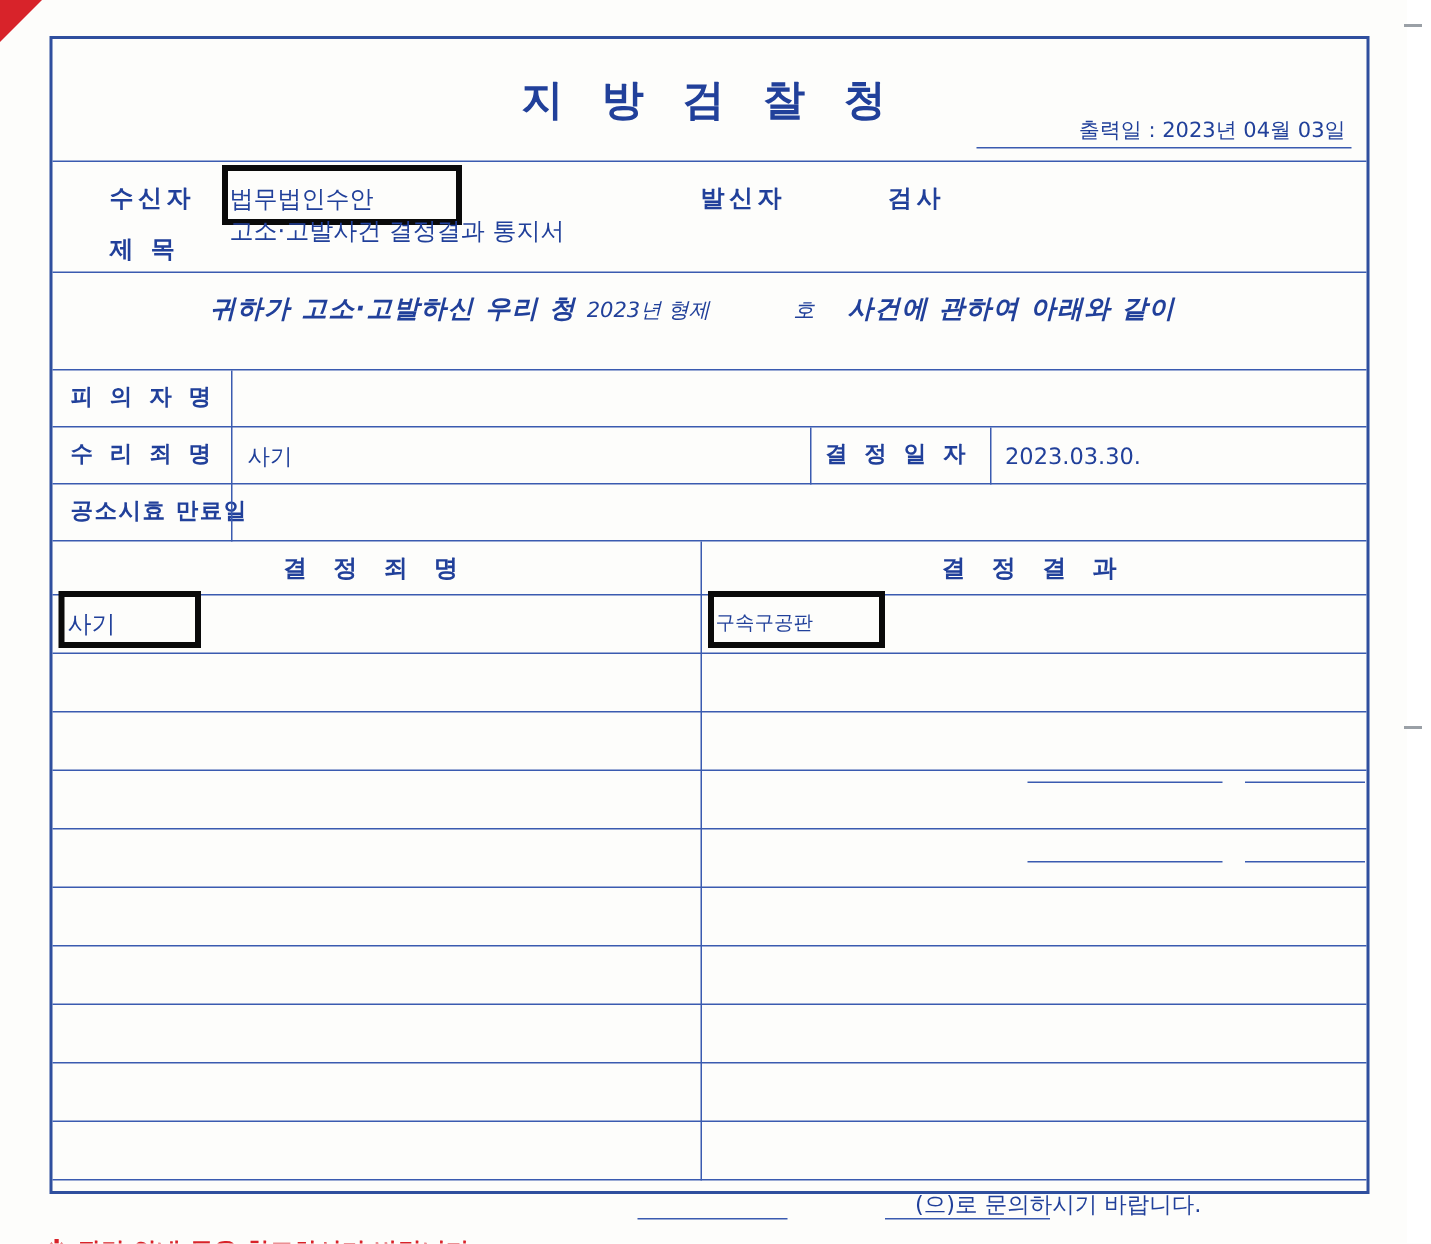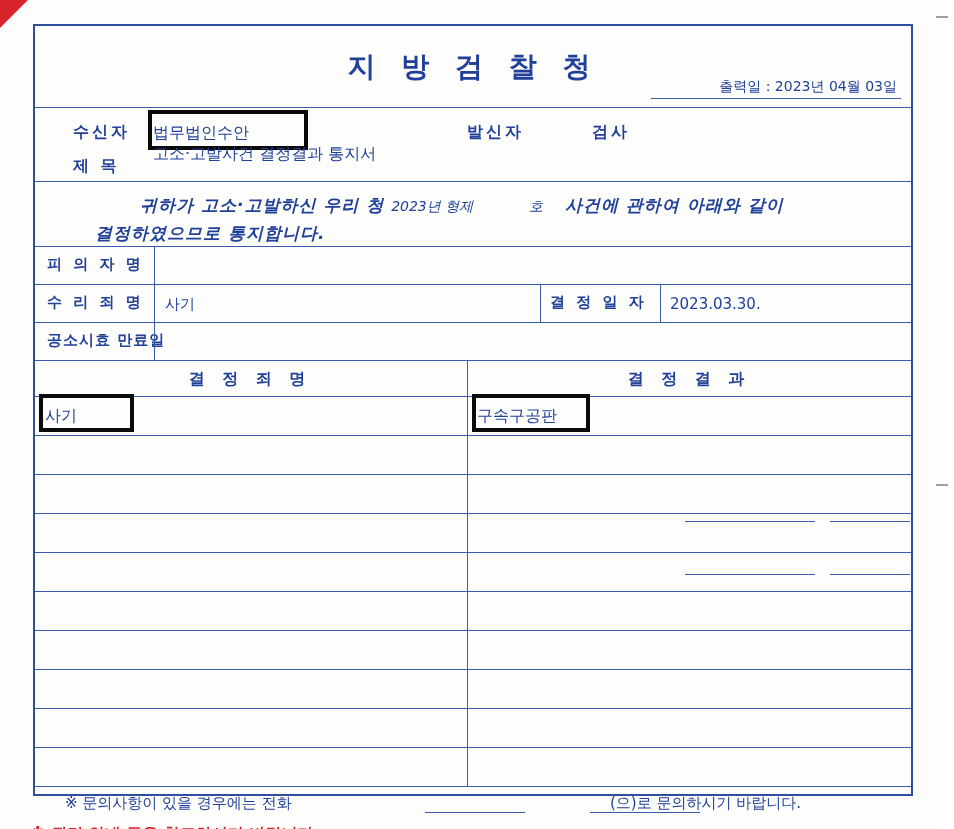--- a/index.html
+++ b/index.html
@@ -192,21 +192,20 @@
     <div class="row" style="top:82px; height:74px;"></div>
 
     <div class="body-text" style="left:105px; top:168px;">
       <span>귀하가 고소·고발하신 우리 청</span>
       <span class="small">2023년 형제</span>
       <span style="display:inline-block; width:42px;"></span>
       <span class="small">호</span>
       <span style="display:inline-block; width:8px;"></span>
       <span>사건에 관하여 아래와 같이</span>
     </div>
-    <div class="body-text" style="left:60px; top:196px;">결정하였으므로 통지합니다.</div>
 
     <div class="row" style="top:156px; height:65px;"></div>
 
     <div class="row" style="top:221px; height:38px;"></div>
     <div class="cell-label" style="left:12px; top:229px; font-size:15px;">피 의 자 명</div>
     <div class="cell-text" style="left:130px; top:230px;"></div>
 
     <div class="row" style="top:259px; height:38px;"></div>
     <div class="cell-label" style="left:12px; top:267px; font-size:15px;">수 리 죄 명</div>
     <div class="cell-text" style="left:130px; top:269px;">사기</div>
@@ -234,28 +233,27 @@
     <div class="row" style="top:605px; height:39px;"></div>
     <div class="row" style="top:644px; height:39px;"></div>
     <div class="row" style="top:683px; height:39px;"></div>
     <div class="row" style="top:722px; height:39px;"></div>
 
     <div class="vline" style="left:432px; top:335px; height:426px;"></div>
 
     <div class="cell-text" style="left:10px; top:380px; font-size:16px;">사기</div>
     <div class="hl-box" style="left:4px; top:368px; width:95px; height:38px;"></div>
 
-    <div class="cell-text" style="left:442px; top:380px; font-size:16px;">구속구공판</div>
+    <div class="cell-text" style="left:442px; top:380px; font-size:13px;">구속구공판</div>
     <div class="hl-box" style="left:437px; top:368px; width:118px; height:38px;"></div>
 
     <div class="stray" style="left:650px; top:495px; width:130px;"></div>
     <div class="stray" style="left:795px; top:495px; width:80px;"></div>
     <div class="stray" style="left:650px; top:548px; width:130px;"></div>
     <div class="stray" style="left:795px; top:548px; width:80px;"></div>
 
-    <div class="footnote" style="left:30px; top:768px;">※ 문의사항이 있을 경우에는 전화</div>
     <div class="footnote" style="left:575px; top:768px;">(으)로 문의하시기 바랍니다.</div>
     <div class="footline" style="left:390px; top:786px; width:100px;"></div>
     <div class="footline" style="left:555px; top:786px; width:110px;"></div>
   </div>
 
   <div class="bottom-note">※ 뒷면 안내 등을 참고하시기 바랍니다.</div>
 </div>
 
 </body></html>

